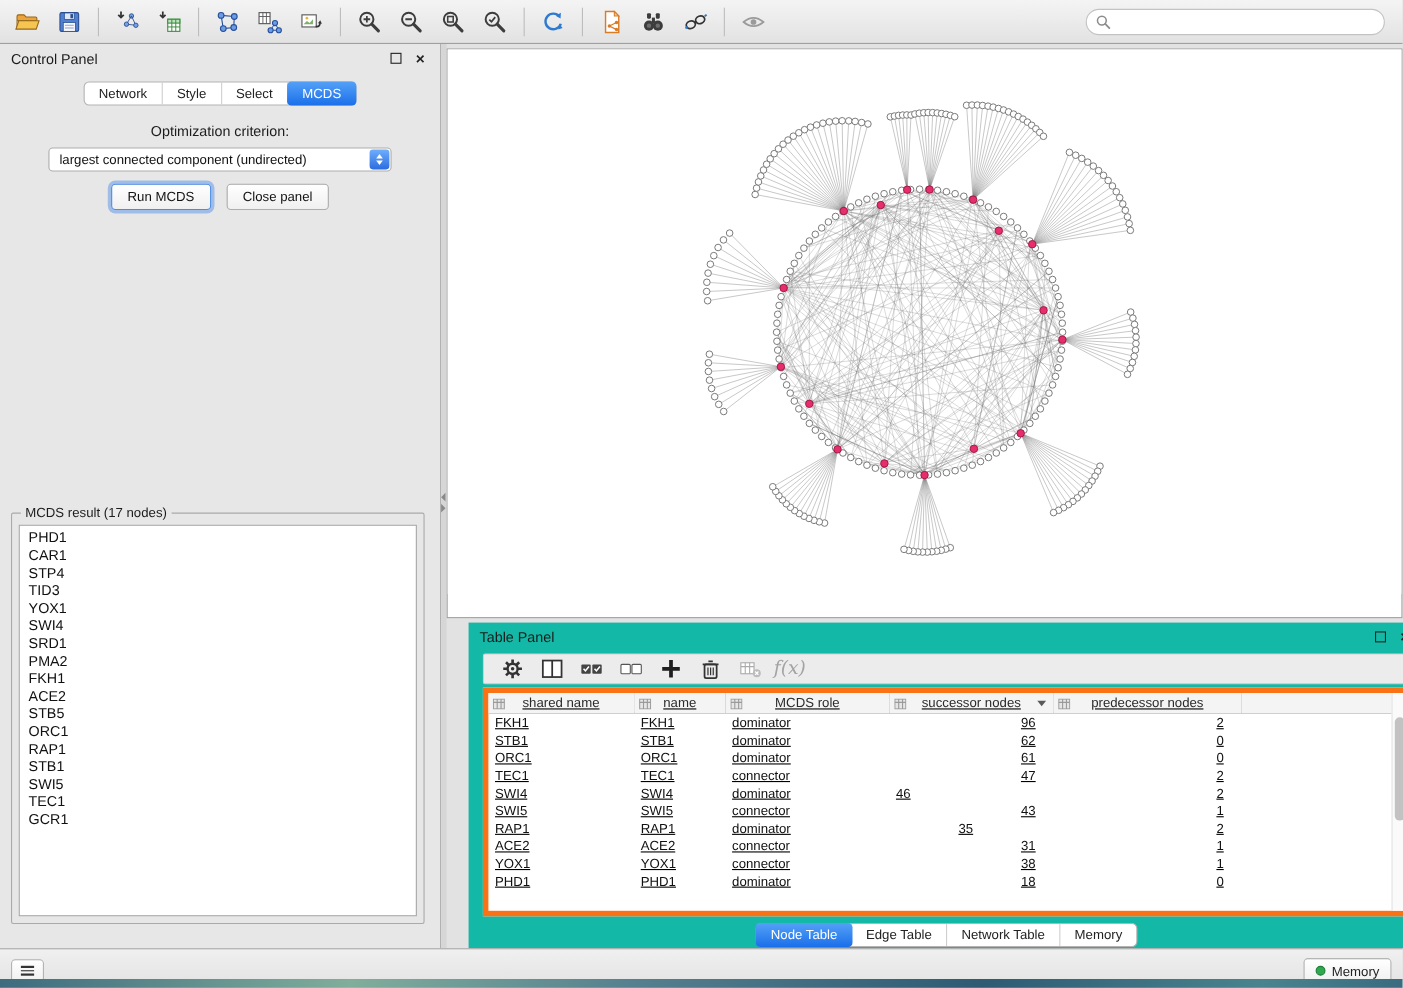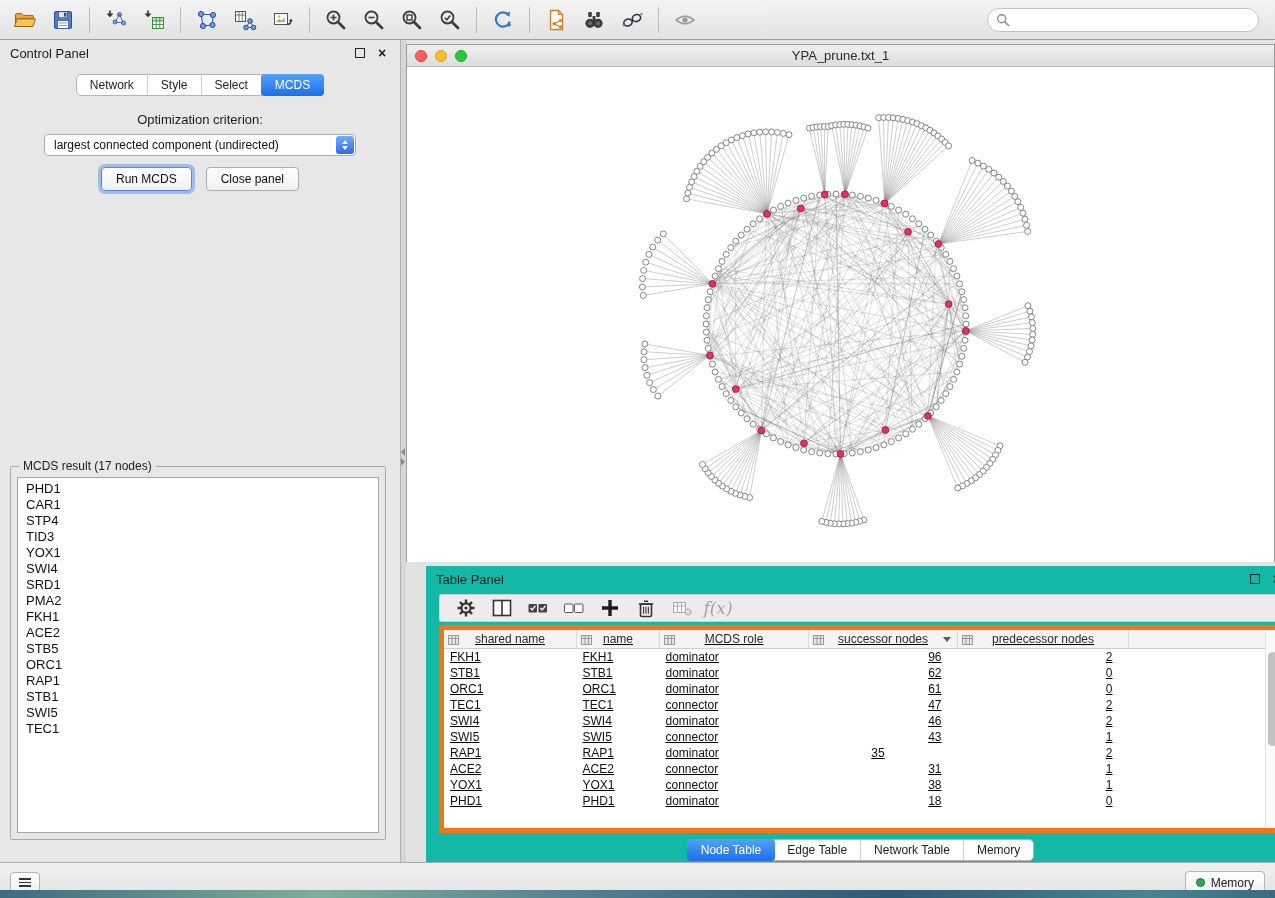--- a/index.html
+++ b/index.html
@@ -291,38 +291,33 @@
           <div class="mcds-item">SRD1</div>
           <div class="mcds-item">PMA2</div>
           <div class="mcds-item">FKH1</div>
           <div class="mcds-item">ACE2</div>
           <div class="mcds-item">STB5</div>
           <div class="mcds-item">ORC1</div>
           <div class="mcds-item">RAP1</div>
           <div class="mcds-item">STB1</div>
           <div class="mcds-item">SWI5</div>
           <div class="mcds-item">TEC1</div>
+          <div class="mcds-item">GCR1</div>
         </div>
     </div>
   </div>
 
   <div class="vsplit">
     <div class="grab">
         <div class="tri-l"></div>
         <div class="tri-r"></div>
       </div>
   </div>
 
   <div class="netwin">
-    <div class="titlebar">
-      <span class="wintitle">YPA_prune.txt_1</span>
-      <span class="tl red"></span>
-      <span class="tl yellow"></span>
-      <span class="tl green"></span>
-    </div>
     <div class="netcanvas">
       <svg id="graph-svg" width="867" height="495" viewBox="0 0 867 495">
           <path d="M305.4 216.8L523.8 168.0M305.4 216.8L437.2 127.3M305.4 216.8L359.3 147.2M305.4 216.8L340.0 351.8M305.4 216.8L523.8 346.0M305.4 216.8L484.4 374.6M305.4 216.8L511.9 357.2M305.4 216.8L558.7 265.2M305.4 216.8L381.1 377.9M305.4 216.8L404.6 129.3M305.4 216.8L301.3 281.4M305.4 216.8L396.7 131.1M305.4 216.8L554.9 289.3M305.4 216.8L484.4 139.4M305.4 216.8L549.9 209.1M305.4 216.8L319.2 187.3M305.4 216.8L412.7 128.0M305.4 216.8L552.6 216.8M305.4 216.8L461.3 382.9M305.4 216.8L445.3 128.0M305.4 216.8L538.8 187.3M305.4 216.8L404.6 129.3M305.4 216.8L299.3 248.8M305.4 216.8L546.6 312.4M305.4 216.8L323.8 180.6M305.4 216.8L534.2 333.4M360.1 146.8L498.7 366.8M360.1 146.8L523.8 346.0M360.1 146.8L469.2 133.4M360.1 146.8L558.0 273.3M360.1 146.8L381.1 377.9M360.1 146.8L437.2 127.3M360.1 146.8L412.7 386.0M360.1 146.8L511.9 357.2M360.1 146.8L534.2 180.6M360.1 146.8L538.8 187.3M360.1 146.8L346.1 156.8M360.1 146.8L476.9 136.1M360.1 146.8L529.2 174.1M360.1 146.8L558.0 240.7M360.1 146.8L300.0 240.7M393.7 141.4L299.3 265.2M393.7 141.4L542.9 319.6M393.7 141.4L334.2 346.0M393.7 141.4L505.4 362.2M393.7 141.4L301.3 281.4M393.7 141.4L305.4 297.2M393.7 141.4L303.1 224.7M393.7 141.4L558.0 240.7M393.7 141.4L498.7 147.2M393.7 141.4L552.6 297.2M393.7 141.4L308.1 209.1M393.7 141.4L445.3 386.0M393.7 141.4L323.8 333.4M393.7 141.4L328.8 339.9M393.7 141.4L552.6 297.2M393.7 141.4L518.0 351.8M393.7 141.4L556.7 281.4M393.7 141.4L554.9 224.7M393.7 141.4L523.8 168.0M393.7 141.4L518.0 162.2M393.7 141.4L559.0 257.0M393.7 141.4L301.3 232.6M417.7 127.5L308.1 209.1M417.7 127.5L445.3 386.0M417.7 127.5L523.8 346.0M417.7 127.5L461.3 131.1M417.7 127.5L491.6 143.1M417.7 127.5L558.0 240.7M417.7 127.5L301.3 281.4M417.7 127.5L429.0 387.0M417.7 127.5L328.8 174.1M438.1 127.3L366.4 370.9M438.1 127.3L558.7 248.8M438.1 127.3L323.8 180.6M438.1 127.3L300.0 273.3M438.1 127.3L315.1 319.6M438.1 127.3L445.3 128.0M438.1 127.3L311.4 312.4M438.1 127.3L346.1 357.2M438.1 127.3L323.8 180.6M438.1 127.3L511.9 357.2M438.1 127.3L469.2 133.4M438.1 127.3L549.9 304.9M438.1 127.3L542.9 194.4M438.1 127.3L420.8 386.7M438.1 127.3L559.0 257.0M438.1 127.3L534.2 333.4M477.7 136.5L469.2 133.4M477.7 136.5L554.9 289.3M477.7 136.5L505.4 362.2M477.7 136.5L552.6 216.8M477.7 136.5L476.9 136.1M477.7 136.5L305.4 216.8M477.7 136.5L323.8 180.6M477.7 136.5L346.1 156.8M477.7 136.5L542.9 194.4M477.7 136.5L352.6 362.2M477.7 136.5L469.2 133.4M501.0 164.8L552.6 216.8M501.0 164.8L412.7 128.0M501.0 164.8L558.7 265.2M501.0 164.8L381.1 377.9M501.0 164.8L476.9 136.1M501.0 164.8L505.4 362.2M501.0 164.8L549.9 209.1M501.0 164.8L366.4 370.9M501.0 164.8L308.1 209.1M501.0 164.8L412.7 128.0M501.0 164.8L299.0 257.0M501.0 164.8L352.6 362.2M501.0 164.8L445.3 128.0M501.0 164.8L315.1 319.6M501.0 164.8L429.0 387.0M501.0 164.8L538.8 326.7M531.4 177.0L558.0 240.7M531.4 177.0L315.1 319.6M531.4 177.0L469.2 380.6M531.4 177.0L552.6 297.2M531.4 177.0L300.0 273.3M531.4 177.0L558.0 273.3M531.4 177.0L558.7 248.8M531.4 177.0L445.3 128.0M531.4 177.0L445.3 386.0M531.4 177.0L437.2 127.3M541.7 237.1L311.4 201.6M541.7 237.1L554.9 289.3M541.7 237.1L529.2 339.9M541.7 237.1L461.3 382.9M541.7 237.1L445.3 386.0M541.7 237.1L549.9 304.9M541.7 237.1L469.2 133.4M541.7 237.1L437.2 386.7M541.7 237.1L529.2 174.1M541.7 237.1L445.3 128.0M541.7 237.1L523.8 346.0M541.7 237.1L542.9 194.4M541.7 237.1L529.2 339.9M541.7 237.1L558.7 248.8M541.7 237.1L404.6 129.3M541.7 237.1L552.6 297.2M541.7 237.1L359.3 147.2M541.7 237.1L518.0 351.8M541.7 237.1L476.9 136.1M541.7 237.1L308.1 209.1M541.7 237.1L381.1 377.9M541.7 237.1L311.4 312.4M541.7 237.1L340.0 162.2M558.8 263.8L352.6 151.8M558.8 263.8L534.2 333.4M558.8 263.8L420.8 386.7M558.8 263.8L388.8 380.6M558.8 263.8L404.6 384.7M558.8 263.8L518.0 162.2M558.8 263.8L311.4 312.4M558.8 263.8L303.1 289.3M558.8 263.8L437.2 386.7M520.9 348.9L523.8 346.0M520.9 348.9L340.0 162.2M520.9 348.9L552.6 297.2M520.9 348.9L299.3 265.2M520.9 348.9L529.2 174.1M520.9 348.9L420.8 386.7M520.9 348.9L412.7 386.0M520.9 348.9L554.9 224.7M520.9 348.9L549.9 304.9M520.9 348.9L420.8 386.7M520.9 348.9L308.1 304.9M520.9 348.9L552.6 216.8M520.9 348.9L461.3 382.9M520.9 348.9L429.0 387.0M520.9 348.9L311.4 201.6M520.9 348.9L554.9 224.7M520.9 348.9L542.9 319.6M520.9 348.9L445.3 128.0M520.9 348.9L554.9 224.7M520.9 348.9L469.2 380.6M478.4 363.0L491.6 143.1M478.4 363.0L558.7 248.8M478.4 363.0L303.1 224.7M478.4 363.0L554.9 289.3M478.4 363.0L518.0 162.2M478.4 363.0L476.9 377.9M478.4 363.0L303.1 289.3M478.4 363.0L381.1 377.9M478.4 363.0L518.0 162.2M433.5 386.9L328.8 339.9M433.5 386.9L429.0 127.0M433.5 386.9L303.1 224.7M433.5 386.9L315.1 319.6M433.5 386.9L328.8 339.9M433.5 386.9L311.4 201.6M433.5 386.9L534.2 333.4M433.5 386.9L319.2 187.3M433.5 386.9L301.3 281.4M433.5 386.9L373.6 374.6M433.5 386.9L476.9 136.1M433.5 386.9L311.4 312.4M433.5 386.9L552.6 297.2M433.5 386.9L328.8 339.9M433.5 386.9L366.4 370.9M433.5 386.9L299.3 265.2M433.5 386.9L511.9 357.2M433.5 386.9L534.2 333.4M433.5 386.9L315.1 194.4M433.5 386.9L373.6 139.4M433.5 386.9L396.7 131.1M433.5 386.9L484.4 374.6M433.5 386.9L484.4 139.4M433.5 386.9L381.1 377.9M433.5 386.9L429.0 127.0M397.0 376.3L461.3 382.9M397.0 376.3L311.4 201.6M397.0 376.3L299.3 265.2M397.0 376.3L412.7 128.0M397.0 376.3L323.8 333.4M397.0 376.3L559.0 257.0M397.0 376.3L366.4 143.1M397.0 376.3L556.7 232.6M397.0 376.3L319.2 326.7M397.0 376.3L300.0 273.3M397.0 376.3L546.6 312.4M354.4 363.5L346.1 357.2M354.4 363.5L311.4 312.4M354.4 363.5L396.7 382.9M354.4 363.5L311.4 312.4M354.4 363.5L359.3 147.2M354.4 363.5L549.9 209.1M354.4 363.5L558.0 273.3M354.4 363.5L546.6 201.6M354.4 363.5L299.3 265.2M354.4 363.5L534.2 180.6M354.4 363.5L381.1 377.9M354.4 363.5L511.9 156.8M354.4 363.5L412.7 128.0M354.4 363.5L299.0 257.0M354.4 363.5L412.7 128.0M354.4 363.5L546.6 201.6M354.4 363.5L303.1 224.7M354.4 363.5L445.3 128.0M354.4 363.5L388.8 133.4M328.7 322.1L299.0 257.0M328.7 322.1L328.8 174.1M328.7 322.1L311.4 312.4M328.7 322.1L549.9 304.9M328.7 322.1L552.6 216.8M328.7 322.1L381.1 136.1M328.7 322.1L299.3 248.8M328.7 322.1L559.0 257.0M328.7 322.1L491.6 370.9M328.7 322.1L518.0 162.2M328.7 322.1L453.4 384.7M328.7 322.1L538.8 187.3M328.7 322.1L315.1 319.6M328.7 322.1L558.0 240.7M328.7 322.1L366.4 370.9M328.7 322.1L559.0 257.0M328.7 322.1L523.8 168.0M328.7 322.1L558.0 273.3M328.7 322.1L311.4 201.6M302.9 288.4L498.7 366.8M302.9 288.4L404.6 129.3M302.9 288.4L381.1 136.1M302.9 288.4L311.4 312.4M302.9 288.4L437.2 386.7M302.9 288.4L366.4 370.9M302.9 288.4L346.1 156.8M302.9 288.4L299.3 248.8M302.9 288.4L453.4 129.3M302.9 288.4L511.9 357.2M302.9 288.4L476.9 377.9M302.9 288.4L445.3 128.0M302.9 288.4L315.1 194.4M302.9 288.4L511.9 156.8M302.9 288.4L299.3 265.2M360.1 146.8L558.8 263.8M558.8 263.8L501.0 164.8M520.9 348.9L558.8 263.8M397.0 376.3L541.7 237.1M477.7 136.5L541.7 237.1M477.7 136.5L501.0 164.8M558.8 263.8L433.5 386.9M393.7 141.4L354.4 363.5M438.1 127.3L397.0 376.3M417.7 127.5L360.1 146.8M360.1 146.8L478.4 363.0M433.5 386.9L354.4 363.5" stroke="#6f6f6f" stroke-opacity="0.32" stroke-width="0.7" fill="none"></path>
           <path d="M305.4 216.8L236.3 228.4M305.4 216.8L235.4 220.0M305.4 216.8L235.6 211.6M305.4 216.8L236.7 203.3M305.4 216.8L238.8 195.2M305.4 216.8L241.9 187.4M305.4 216.8L245.8 180.0M305.4 216.8L250.7 173.1M305.4 216.8L256.3 166.9M360.1 146.8L279.5 131.8M360.1 146.8L280.8 126.0M360.1 146.8L282.5 120.4M360.1 146.8L284.6 114.9M360.1 146.8L287.1 109.5M360.1 146.8L289.9 104.3M360.1 146.8L293.2 99.4M360.1 146.8L296.8 94.7M360.1 146.8L300.7 90.3M360.1 146.8L304.9 86.1M360.1 146.8L309.4 82.3M360.1 146.8L314.2 78.8M360.1 146.8L319.2 75.7M360.1 146.8L324.4 72.9M360.1 146.8L329.8 70.6M360.1 146.8L335.4 68.6M360.1 146.8L341.1 67.0M360.1 146.8L346.9 65.8M360.1 146.8L352.7 65.1M360.1 146.8L358.6 64.8M360.1 146.8L364.6 64.9M360.1 146.8L370.4 65.4M360.1 146.8L376.3 66.4M360.1 146.8L382.0 67.7M417.7 127.5L402.4 61.2M417.7 127.5L406.1 60.5M417.7 127.5L409.9 59.9M417.7 127.5L413.6 59.6M417.7 127.5L417.4 59.5M417.7 127.5L421.2 59.6M438.1 127.3L424.7 58.6M438.1 127.3L428.7 57.9M438.1 127.3L432.8 57.5M438.1 127.3L436.8 57.3M438.1 127.3L440.9 57.4M438.1 127.3L445.0 57.7M438.1 127.3L449.0 58.2M438.1 127.3L453.0 58.9M438.1 127.3L457.0 59.9M438.1 127.3L460.9 61.1M477.7 136.5L471.7 50.7M477.7 136.5L476.6 50.5M477.7 136.5L481.5 50.5M477.7 136.5L486.3 50.9M477.7 136.5L491.2 51.5M477.7 136.5L495.9 52.4M477.7 136.5L500.7 53.6M477.7 136.5L505.3 55.0M477.7 136.5L509.9 56.7M477.7 136.5L514.4 58.7M477.7 136.5L518.7 60.9M477.7 136.5L523.0 63.3M477.7 136.5L527.0 66.0M477.7 136.5L530.9 68.9M477.7 136.5L534.7 72.1M477.7 136.5L538.2 75.4M477.7 136.5L541.6 78.9M531.4 177.0L565.2 93.5M531.4 177.0L570.9 96.1M531.4 177.0L576.4 99.0M531.4 177.0L581.8 102.4M531.4 177.0L586.9 106.0M531.4 177.0L591.7 110.1M531.4 177.0L596.2 114.4M531.4 177.0L600.4 119.1M531.4 177.0L604.3 124.1M531.4 177.0L607.8 129.3M531.4 177.0L610.9 134.7M531.4 177.0L613.7 140.4M531.4 177.0L616.0 146.2M531.4 177.0L618.0 152.2M531.4 177.0L619.5 158.3M531.4 177.0L620.6 164.4M558.8 263.8L620.9 238.7M558.8 263.8L622.9 244.2M558.8 263.8L624.4 249.9M558.8 263.8L625.3 255.6M558.8 263.8L625.8 261.5M558.8 263.8L625.7 267.3M558.8 263.8L625.2 273.1M558.8 263.8L624.1 278.9M558.8 263.8L622.5 284.5M558.8 263.8L620.5 290.0M558.8 263.8L618.0 295.3M520.9 348.9L593.0 378.8M520.9 348.9L590.9 383.4M520.9 348.9L588.5 387.9M520.9 348.9L585.8 392.3M520.9 348.9L582.8 396.4M520.9 348.9L579.6 400.4M520.9 348.9L576.1 404.1M520.9 348.9L572.4 407.6M520.9 348.9L568.4 410.8M520.9 348.9L564.3 413.8M520.9 348.9L559.9 416.5M520.9 348.9L555.4 418.9M520.9 348.9L550.8 421.0M433.5 386.9L456.9 452.9M433.5 386.9L452.8 454.2M433.5 386.9L448.7 455.3M433.5 386.9L444.5 456.1M433.5 386.9L440.2 456.6M433.5 386.9L436.0 456.9M433.5 386.9L431.7 456.9M433.5 386.9L427.4 456.7M433.5 386.9L423.2 456.2M433.5 386.9L419.0 455.4M433.5 386.9L414.8 454.4M354.4 363.5L342.6 430.5M354.4 363.5L337.8 429.4M354.4 363.5L333.0 428.0M354.4 363.5L328.4 426.3M354.4 363.5L323.9 424.3M354.4 363.5L319.6 421.9M354.4 363.5L315.4 419.2M354.4 363.5L311.5 416.2M354.4 363.5L307.8 413.0M354.4 363.5L304.3 409.4M354.4 363.5L301.1 405.7M354.4 363.5L298.2 401.7M354.4 363.5L295.5 397.5M302.9 288.4L250.9 329.1M302.9 288.4L246.4 322.6M302.9 288.4L242.7 315.6M302.9 288.4L239.9 308.2M302.9 288.4L238.0 300.6M302.9 288.4L237.0 292.7M302.9 288.4L237.0 284.8M302.9 288.4L237.9 277.0" stroke="#6f6f6f" stroke-opacity="0.5" stroke-width="0.7" fill="none"></path>
           <circle cx="429.0" cy="127.0" r="3" fill="#ffffff" stroke="#787878" stroke-width="0.9"></circle>
           <circle cx="437.2" cy="127.3" r="3" fill="#ffffff" stroke="#787878" stroke-width="0.9"></circle>
           <circle cx="445.3" cy="128.0" r="3" fill="#ffffff" stroke="#787878" stroke-width="0.9"></circle>
           <circle cx="453.4" cy="129.3" r="3" fill="#ffffff" stroke="#787878" stroke-width="0.9"></circle>
           <circle cx="461.3" cy="131.1" r="3" fill="#ffffff" stroke="#787878" stroke-width="0.9"></circle>
           <circle cx="469.2" cy="133.4" r="3" fill="#ffffff" stroke="#787878" stroke-width="0.9"></circle>
@@ -709,21 +704,21 @@
               <td style="text-align: left;">TEC1</td>
               <td style="text-align: left;">connector</td>
               <td style="text-align: right; padding-right: 16px;">47</td>
               <td style="text-align: right; padding-right: 16px;">2</td>
               <td></td>
             </tr>
             <tr>
               <td style="text-align: left;">SWI4</td>
               <td style="text-align: left;">SWI4</td>
               <td style="text-align: left;">dominator</td>
-              <td style="text-align: right; padding-right: 16px;">46</td>
+              <td style="text-align: left; padding-right: 16px;">46</td>
               <td style="text-align: right; padding-right: 16px;">2</td>
               <td></td>
             </tr>
             <tr>
               <td style="text-align: left;">SWI5</td>
               <td style="text-align: left;">SWI5</td>
               <td style="text-align: left;">connector</td>
               <td style="text-align: right; padding-right: 16px;">43</td>
               <td style="text-align: right; padding-right: 16px;">1</td>
               <td></td>

